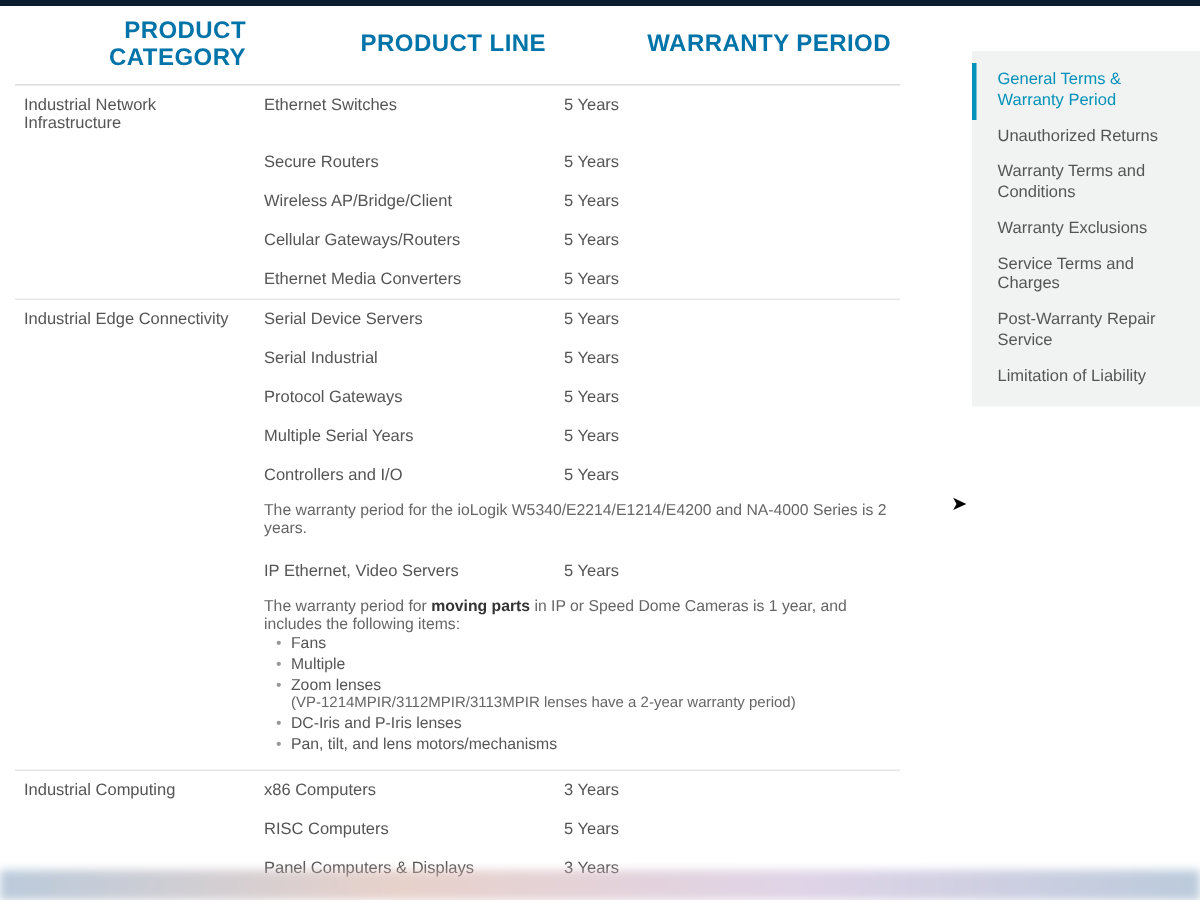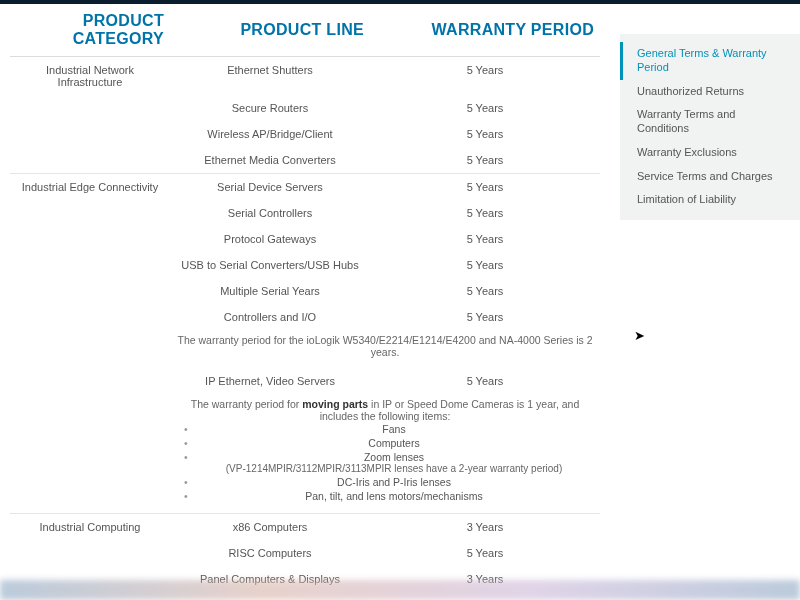--- a/index.html
+++ b/index.html
@@ -31,21 +31,20 @@
     font-size: 16px;
     letter-spacing: 0.3px;
     padding: 8px 6px;
     border-bottom: 1px solid #dcdcdc;
   }
   td {
     vertical-align: top;
     padding: 7px 6px;
     font-size: 11px;
     color: #555;
-    text-align: center;
   }
   tr.divider td { border-top: 1px solid #e6e6e6; }
   .note {
     color: #666;
     font-size: 10.5px;
     padding: 4px 6px 10px 6px;
     margin-left: 22px;
   }
   .note-list { padding-left: 8px; }
   .note-list li {
@@ -64,20 +63,21 @@
   .sub { display:block; padding-left:0; color:#666; font-size:10px; }
   strong { font-weight: bold; color:#333; }
 
   .sidebar {
     width: 180px;
     padding: 30px 0 0 0;
   }
   .sidebox {
     background: #f1f2f2;
     padding: 8px 0;
+    margin-left: 28px;
   }
   .sidebox a {
     display: block;
     padding: 5px 12px 5px 14px;
     color: #555;
     font-size: 11px;
     text-decoration: none;
     border-left: 3px solid transparent;
     line-height: 1.25;
   }
@@ -112,57 +112,57 @@
         <tr>
           <th style="width:160px">PRODUCT CATEGORY</th>
           <th style="width:200px">PRODUCT LINE</th>
           <th>WARRANTY PERIOD</th>
         </tr>
       </thead>
       <tbody>
 
         <tr>
           <td>Industrial Network Infrastructure</td>
-          <td>Ethernet Shutters</td>
+          <td>Ethernet Switches</td>
           <td>5 Years</td>
         </tr>
         <tr>
             <td></td>
           <td>Secure Routers</td>
           <td>5 Years</td>
           </tr>
         <tr>
             <td></td>
           <td>Wireless AP/Bridge/Client</td>
+          <td>5 Years</td>
+          </tr>
+        <tr>
+            <td></td>
+          <td>Cellular Gateways/Routers</td>
           <td>5 Years</td>
           </tr>
         <tr>
             <td></td>
           <td>Ethernet Media Converters</td>
           <td>5 Years</td>
           </tr>
 
         <tr class="divider">
           <td>Industrial Edge Connectivity</td>
           <td>Serial Device Servers</td>
           <td>5 Years</td>
         </tr>
         <tr>
             <td></td>
-          <td>Serial Controllers</td>
+          <td>Serial Industrial</td>
           <td>5 Years</td>
           </tr>
         <tr>
             <td></td>
           <td>Protocol Gateways</td>
-          <td>5 Years</td>
-          </tr>
-        <tr>
-            <td></td>
-          <td>USB to Serial Converters/USB Hubs</td>
           <td>5 Years</td>
           </tr>
         <tr>
             <td></td>
           <td>Multiple Serial Years</td>
           <td>5 Years</td>
           </tr>
         <tr>
             <td></td>
           <td>Controllers and I/O</td>
@@ -176,21 +176,21 @@
             <td></td>
           <td>IP Ethernet, Video Servers</td>
           <td>5 Years</td>
           </tr>
         <tr>
             <td></td>
           <td colspan="2" class="note">
             <span>The warranty period for </span><strong>moving parts</strong><span> in IP or Speed Dome Cameras is 1 year, and includes the following items:</span>
             <ul class="note-list">
               <li>Fans</li>
-              <li>Computers</li>
+              <li>Multiple</li>
               <li>
                 <span>Zoom lenses</span>
                 <span class="sub">(VP-1214MPIR/3112MPIR/3113MPIR lenses have a 2-year warranty period)</span>
               </li>
               <li>DC-Iris and P-Iris lenses</li>
               <li>Pan, tilt, and lens motors/mechanisms</li>
             </ul>
           </td>
           </tr>
 
@@ -213,19 +213,20 @@
     </table>
   </div>
 
   <div class="sidebar">
     <div class="sidebox">
       <a href="#" class="active">General Terms &amp; Warranty Period</a>
       <a href="#">Unauthorized Returns</a>
       <a href="#">Warranty Terms and Conditions</a>
       <a href="#">Warranty Exclusions</a>
       <a href="#">Service Terms and Charges</a>
+      <a href="#">Post-Warranty Repair Service</a>
       <a href="#">Limitation of Liability</a>
     </div>
   </div>
 </div>
 
 <div class="cursor">➤</div>
 <div class="footer-blur"></div>
 
 </body></html>

